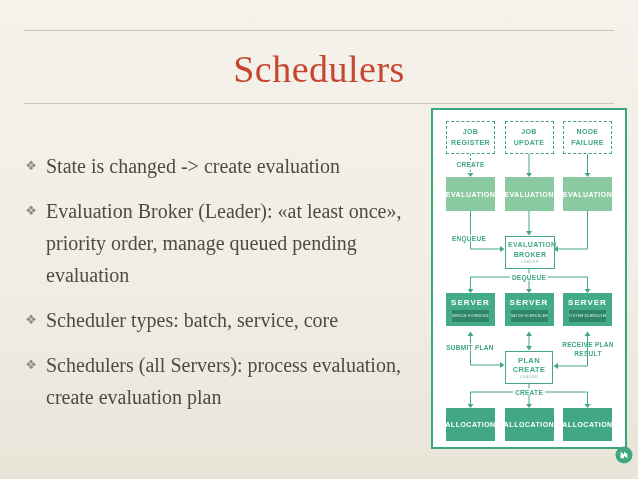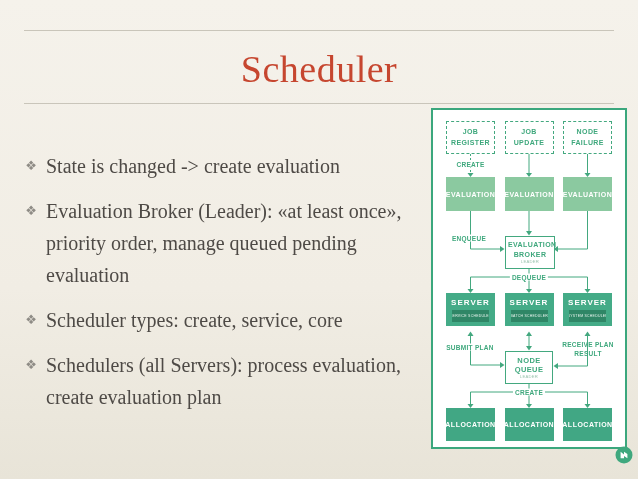--- a/index.html
+++ b/index.html
@@ -54,35 +54,35 @@
 
   .col1{left:15px;} .col2{left:73.5px;} .col3{left:132px;}
   .row-src{top:13px;} .row-eval{top:69px;} .row-server{top:185px;} .row-alloc{top:300px;}
 </style>
 </head>
 <body>
 
 <div class="stage">
 
   <div class="rule rule-top"></div>
-  <div class="slide-title">Scheduler</div>
+  <div class="slide-title">Schedulers</div>
   <div class="rule rule-bottom"></div>
 
   <div class="bullets">
     <div class="bullet">
       <span class="bullet-marker">❖</span>
       <span class="bullet-text">State is changed -&gt; create evaluation</span>
     </div>
     <div class="bullet">
       <span class="bullet-marker">❖</span>
       <span class="bullet-text">Evaluation Broker (Leader): «at least once», priority order, manage queued pending evaluation</span>
     </div>
     <div class="bullet">
       <span class="bullet-marker">❖</span>
-      <span class="bullet-text">Scheduler types: create, service, core</span>
+      <span class="bullet-text">Scheduler types: batch, service, core</span>
     </div>
     <div class="bullet">
       <span class="bullet-marker">❖</span>
       <span class="bullet-text">Schedulers (all Servers): process evaluation, create evaluation plan</span>
     </div>
   </div>
 
   <div class="panel">
     <div class="panel-inner">
 
@@ -165,21 +165,21 @@
         <div class="server-title">SERVER</div>
         <div class="server-sub">
             <span>SYSTEM SCHEDULER</span>
           </div>
       </div>
 
       <div class="flabel" style="left:39px;top:239px;">SUBMIT PLAN</div>
       <div class="flabel multiline" style="left:157px;top:241px;">RECEIVE PLAN RESULT</div>
 
       <div class="pqueue">
-        <div class="pq-title">NODE QUEUE</div>
+        <div class="pq-title">PLAN CREATE</div>
         <div class="tiny-sub">LEADER</div>
       </div>
 
       <div class="flabel" style="left:98px;top:284px;">CREATE</div>
 
       <div class="abox col1 row-alloc">ALLOCATION</div>
       <div class="abox col2 row-alloc">ALLOCATION</div>
       <div class="abox col3 row-alloc">ALLOCATION</div>
 
     </div>

